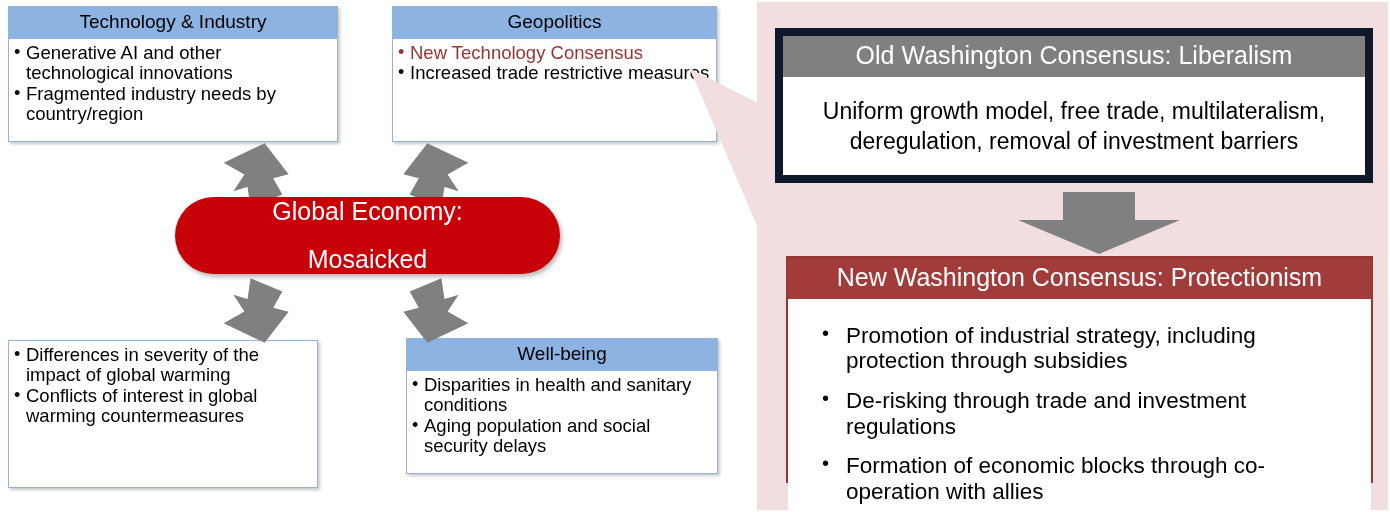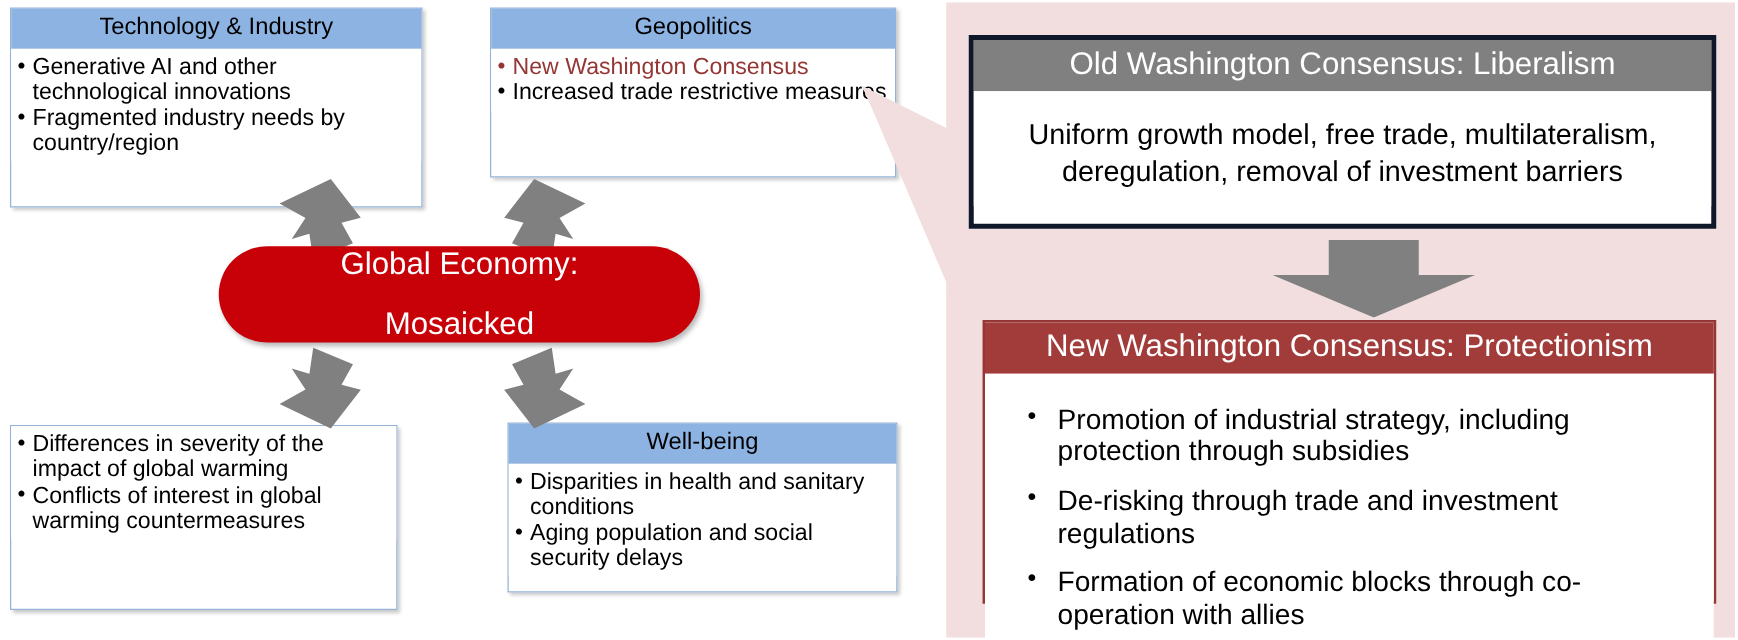--- a/index.html
+++ b/index.html
@@ -111,21 +111,21 @@
   }
   .pink-tail svg { display: block; }
 
   
   .panel-box {
     position: absolute;
     box-sizing: border-box;
     background: #ffffff;
     z-index: 5;
   }
-  .panel-box.grey  { border: 4px solid #0f172a; }
+  .panel-box.grey  { border: 8px solid #0f172a; }
   .panel-box.darkred { border: 2px solid #953735; }
 
   .panel-head {
     text-align: center;
     color: #ffffff;
     font-size: 25px;
     line-height: 1.15;
     padding: 5px 4px 7px 4px;
   }
   .panel-head.grey    { background: #808080; }
@@ -180,35 +180,35 @@
 
 <div class="pink-panel"></div>
 
 <div class="pink-tail">
   <svg width="160" height="250" viewBox="0 0 160 250">
     <polygon points="0,8 160,88 160,0 160,240 105,250 2,9" fill="#f2dede"></polygon>
     <polygon points="0,8 152,84 110,238 2,10" fill="#f2dede"></polygon>
   </svg>
 </div>
 
-<div class="card" id="card-tech" style="left:8px; top:6px; width:330px; height:160px;">
+<div class="card" id="card-tech" style="left:8px; top:6px; width:330px; height:136px;">
   <div class="card-header">Technology &amp; Industry</div>
   <div class="card-body">
     <ul>
       <li>Generative AI and other technological innovations</li>
       <li>Fragmented industry needs by country/region</li>
     </ul>
   </div>
 </div>
 
 <div class="card" id="card-geo" style="left:392px; top:6px; width:325px; height:136px;">
   <div class="card-header">Geopolitics</div>
   <div class="card-body">
     <ul>
-      <li class="accent">New Washington Consensus</li>
+      <li class="accent">New Technology Consensus</li>
       <li>Increased trade restrictive measures</li>
     </ul>
   </div>
 </div>
 
 <div class="card" id="card-env" style="left:8px; top:340px; width:310px; height:148px;">
   <div class="card-body">
     <ul>
       <li>Differences in severity of the impact of global warming</li>
       <li>Conflicts of interest in global warming countermeasures</li>

